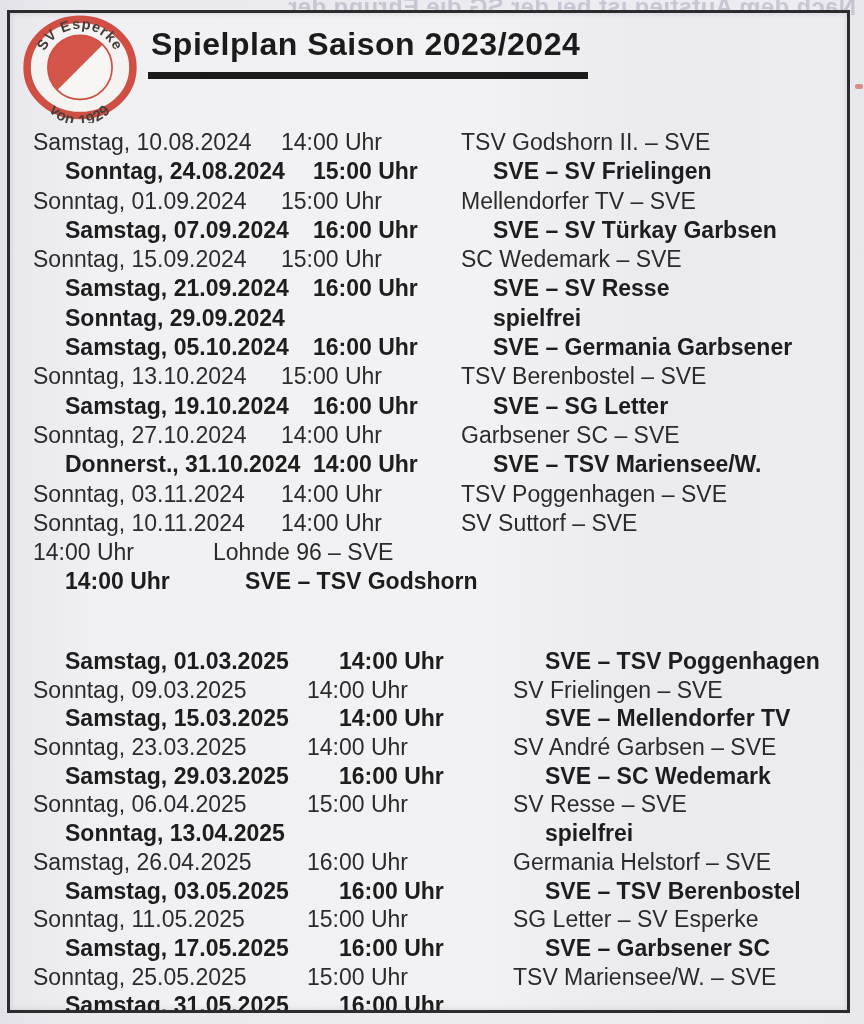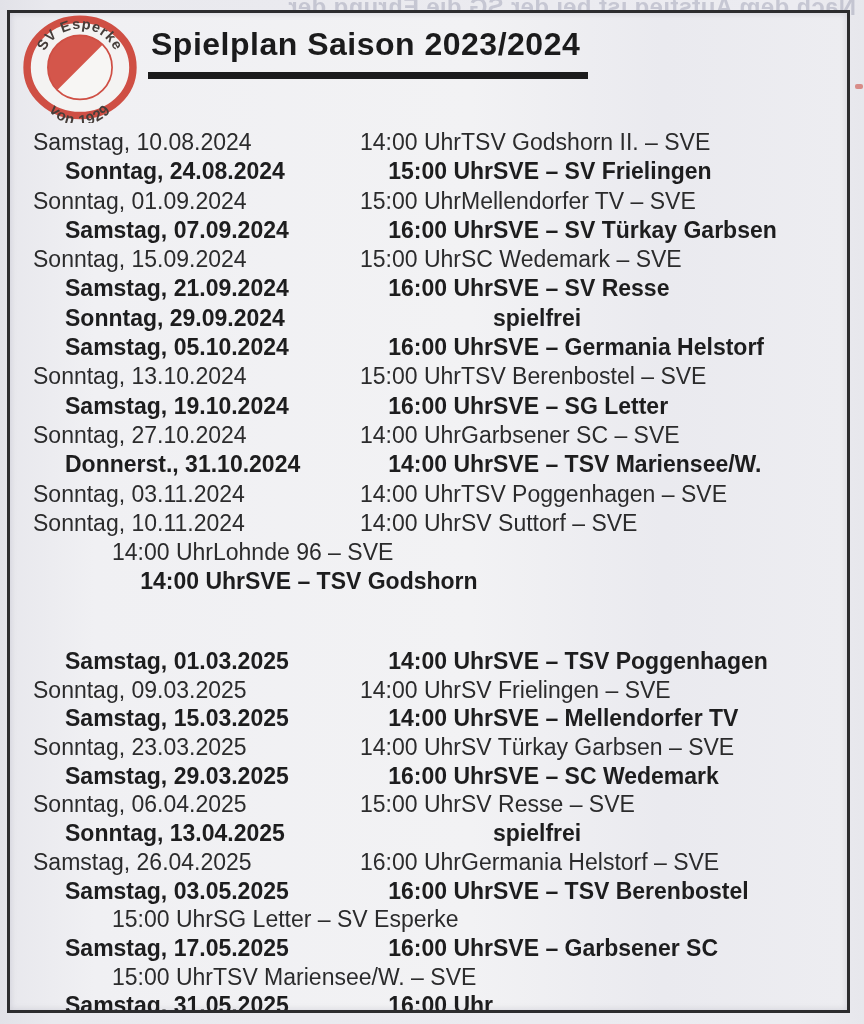--- a/index.html
+++ b/index.html
@@ -19,24 +19,24 @@
     position:absolute;left:138px;top:13px;margin:0;
     font-size:32px;font-weight:700;color:#1b1b1c;letter-spacing:.5px;
     border-bottom:7px solid #1b1b1c;padding:0 8px 9px 3px;white-space:nowrap;
   }
   .badge{position:absolute;left:11px;top:2px;}
   .block{position:absolute;left:23px;right:6px;}
   .block.b1{top:116px;}
   .block.b2{top:635px;}
   .row{display:flex;align-items:baseline;white-space:nowrap;color:#2b2b2c;font-size:23px;}
   .b1 .row{height:29.3px;}
-  .b2 .row{height:28.7px;}
+  .b2 .row{height:28.7px;gap:26px;}
   .row.bold{font-weight:700;color:#1d1d1e;margin-left:32px;}
   .c-date{flex:0 0 248px;}
-  .c-time{flex:0 0 180px;text-align:right;}
+  .c-time{flex:0 0 180px;}
   .c-teams{flex:1 1 auto;}
   .ghost-layer{position:absolute;inset:0;pointer-events:none;}
   .ghost{
     position:absolute;white-space:nowrap;font-size:24px;font-weight:700;
     color:rgba(143,146,168,.40);letter-spacing:.3px;transform:scaleX(-1);
   }
   .crease{position:absolute;top:12px;height:1000px;width:2px;background:rgba(168,168,185,.38);}
   .redmark{position:absolute;background:rgba(205,80,70,.6);border-radius:2px;}
   .pinkdot{position:absolute;width:9px;height:7px;border-radius:50%;background:rgba(215,130,125,.45);}
 </style>
@@ -137,21 +137,21 @@
         <span class="c-teams">SVE – SV Resse</span>
       </div>
       <div class="row bold">
         <span class="c-date">Sonntag, 29.09.2024</span>
         <span class="c-time"></span>
         <span class="c-teams">spielfrei</span>
       </div>
       <div class="row bold">
         <span class="c-date">Samstag, 05.10.2024</span>
         <span class="c-time">16:00 Uhr</span>
-        <span class="c-teams">SVE – Germania Helstorf</span>
+        <span class="c-teams">SVE – Germania Garbsener</span>
       </div>
       <div class="row">
         <span class="c-date">Sonntag, 13.10.2024</span>
         <span class="c-time">15:00 Uhr</span>
         <span class="c-teams">TSV Berenbostel – SVE</span>
       </div>
       <div class="row bold">
         <span class="c-date">Samstag, 19.10.2024</span>
         <span class="c-time">16:00 Uhr</span>
         <span class="c-teams">SVE – SG Letter</span>
@@ -197,21 +197,21 @@
         <span class="c-teams">SV Frielingen – SVE</span>
       </div>
       <div class="row bold">
         <span class="c-date">Samstag, 15.03.2025</span>
         <span class="c-time">14:00 Uhr</span>
         <span class="c-teams">SVE – Mellendorfer TV</span>
       </div>
       <div class="row">
         <span class="c-date">Sonntag, 23.03.2025</span>
         <span class="c-time">14:00 Uhr</span>
-        <span class="c-teams">SV Türkay Garbsen – SVE</span>
+        <span class="c-teams">SV André Garbsen – SVE</span>
       </div>
       <div class="row bold">
         <span class="c-date">Samstag, 29.03.2025</span>
         <span class="c-time">16:00 Uhr</span>
         <span class="c-teams">SVE – SC Wedemark</span>
       </div>
       <div class="row">
         <span class="c-date">Sonntag, 06.04.2025</span>
         <span class="c-time">15:00 Uhr</span>
         <span class="c-teams">SV Resse – SVE</span>
@@ -225,29 +225,31 @@
         <span class="c-date">Samstag, 26.04.2025</span>
         <span class="c-time">16:00 Uhr</span>
         <span class="c-teams">Germania Helstorf – SVE</span>
       </div>
       <div class="row bold">
         <span class="c-date">Samstag, 03.05.2025</span>
         <span class="c-time">16:00 Uhr</span>
         <span class="c-teams">SVE – TSV Berenbostel</span>
       </div>
       <div class="row">
+        <span class="c-date">Sonntag, 11.05.2025</span>
         <span class="c-time">15:00 Uhr</span>
         <span class="c-teams">SG Letter – SV Esperke</span>
       </div>
       <div class="row bold">
         <span class="c-date">Samstag, 17.05.2025</span>
         <span class="c-time">16:00 Uhr</span>
         <span class="c-teams">SVE – Garbsener SC</span>
       </div>
       <div class="row">
+        <span class="c-date">Sonntag, 25.05.2025</span>
         <span class="c-time">15:00 Uhr</span>
         <span class="c-teams">TSV Mariensee/W. – SVE</span>
       </div>
       <div class="row bold">
         <span class="c-date">Samstag, 31.05.2025</span>
         <span class="c-time">16:00 Uhr</span>
       </div>
     </div>
 
 </div>

